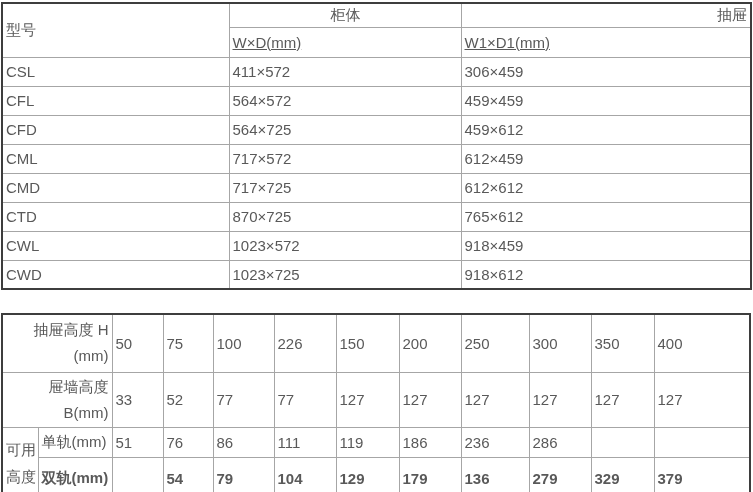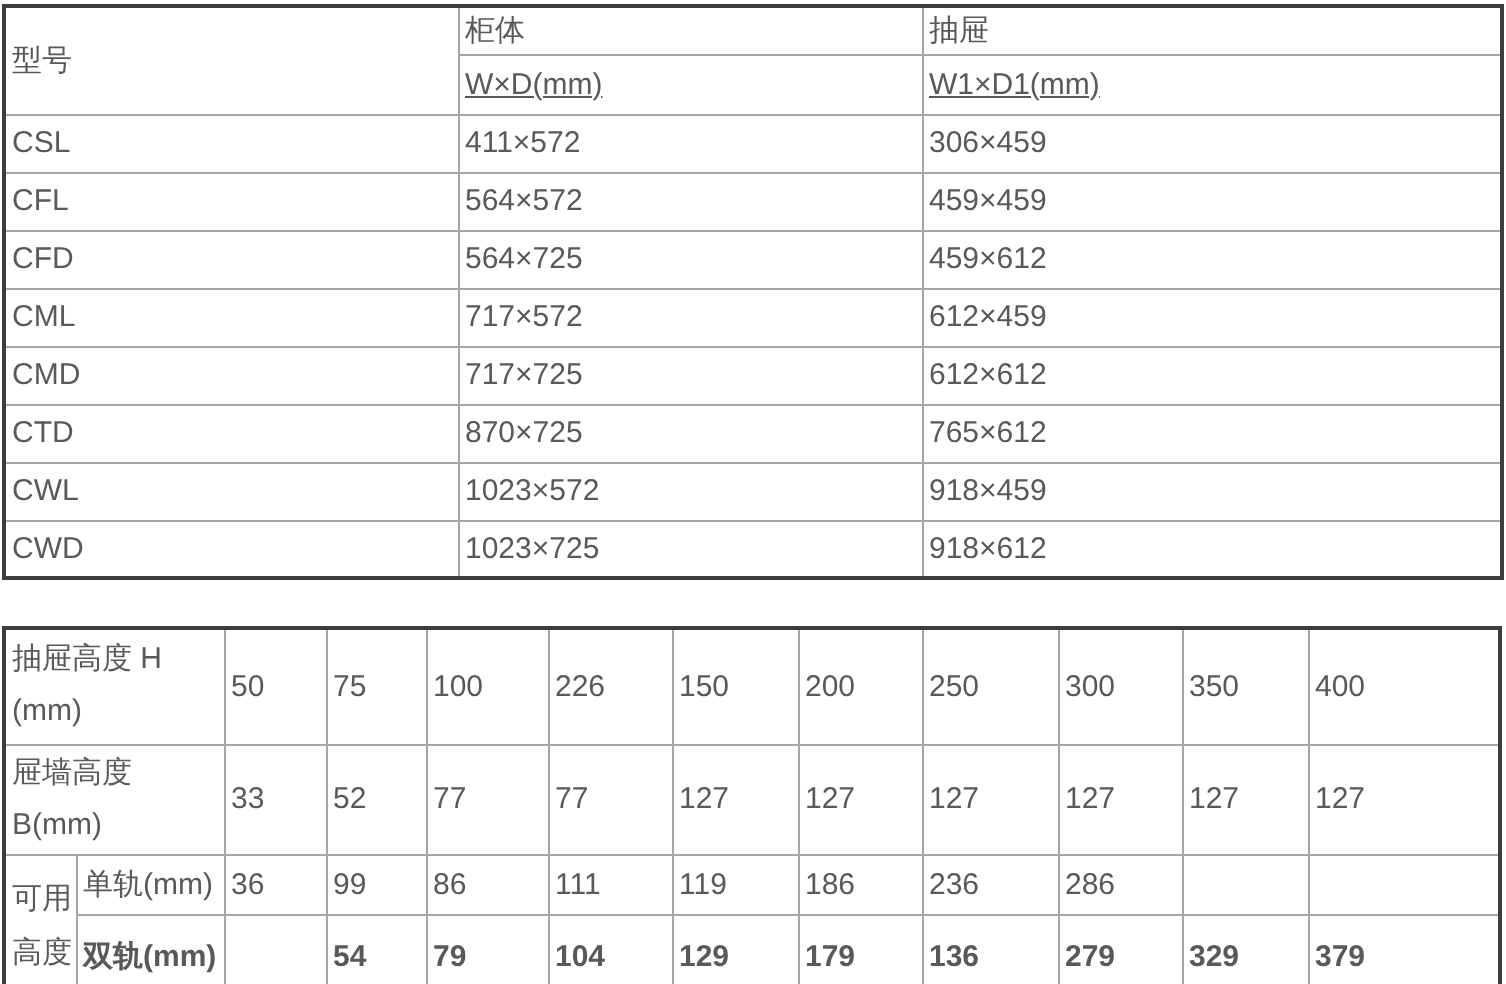--- a/index.html
+++ b/index.html
@@ -27,33 +27,33 @@
   }
   
   .t1 {
     width: 751px;
     margin: 2px 0 0 1px;
     border: 2px solid #3d3d3d;
   }
   .t1 td { height: 29px; }
   .t1 tr.row-group-header td { height: 24px; }
   .t1 tr.row-sub-header td { height: 30px; text-decoration: underline; }
-  .cell-cabinet-header { text-align: left; padding-right: 2px; margin-top: 48px; }
-  .cell-drawer-header { text-align: left; }
+  .cell-cabinet-header { text-align: center; padding-right: 2px; margin-top: 48px; }
+  .cell-drawer-header { text-align: right; }
   
   .t2 {
     width: 750px;
     margin: 23px 0 0 1px;
     border: 2px solid #3d3d3d;
   }
   .t2 tr.r1 td { height: 58px; }
   .t2 tr.r2 td { height: 55px; }
   .t2 tr.r3 td { height: 30px; }
   .t2 tr.r4 td { height: 43px; font-weight: bold; }
-  .t2 td.label-2line div { line-height: 26px; white-space: nowrap; }
+  .t2 td.label-2line div { line-height: 26px; white-space: nowrap; text-align: right; }
   .t2 td.label-usable div { line-height: 27px; }
 </style>
 </head>
 <body>
 
 <div>
 
   <table class="t1">
     <colgroup>
       <col style="width:227px">
@@ -160,22 +160,22 @@
       <td>127</td>
       <td>127</td>
       <td>127</td>
     </tr>
     <tr class="r3">
       <td rowspan="2" class="label-usable">
         <div>可用</div>
         <div>高度</div>
       </td>
       <td>单轨(mm)</td>
-      <td>36</td>
-      <td>99</td>
+      <td>51</td>
+      <td>76</td>
       <td>86</td>
       <td>111</td>
       <td>119</td>
       <td>186</td>
       <td>236</td>
       <td>286</td>
       <td></td>
       <td></td>
     </tr>
     <tr class="r4">

